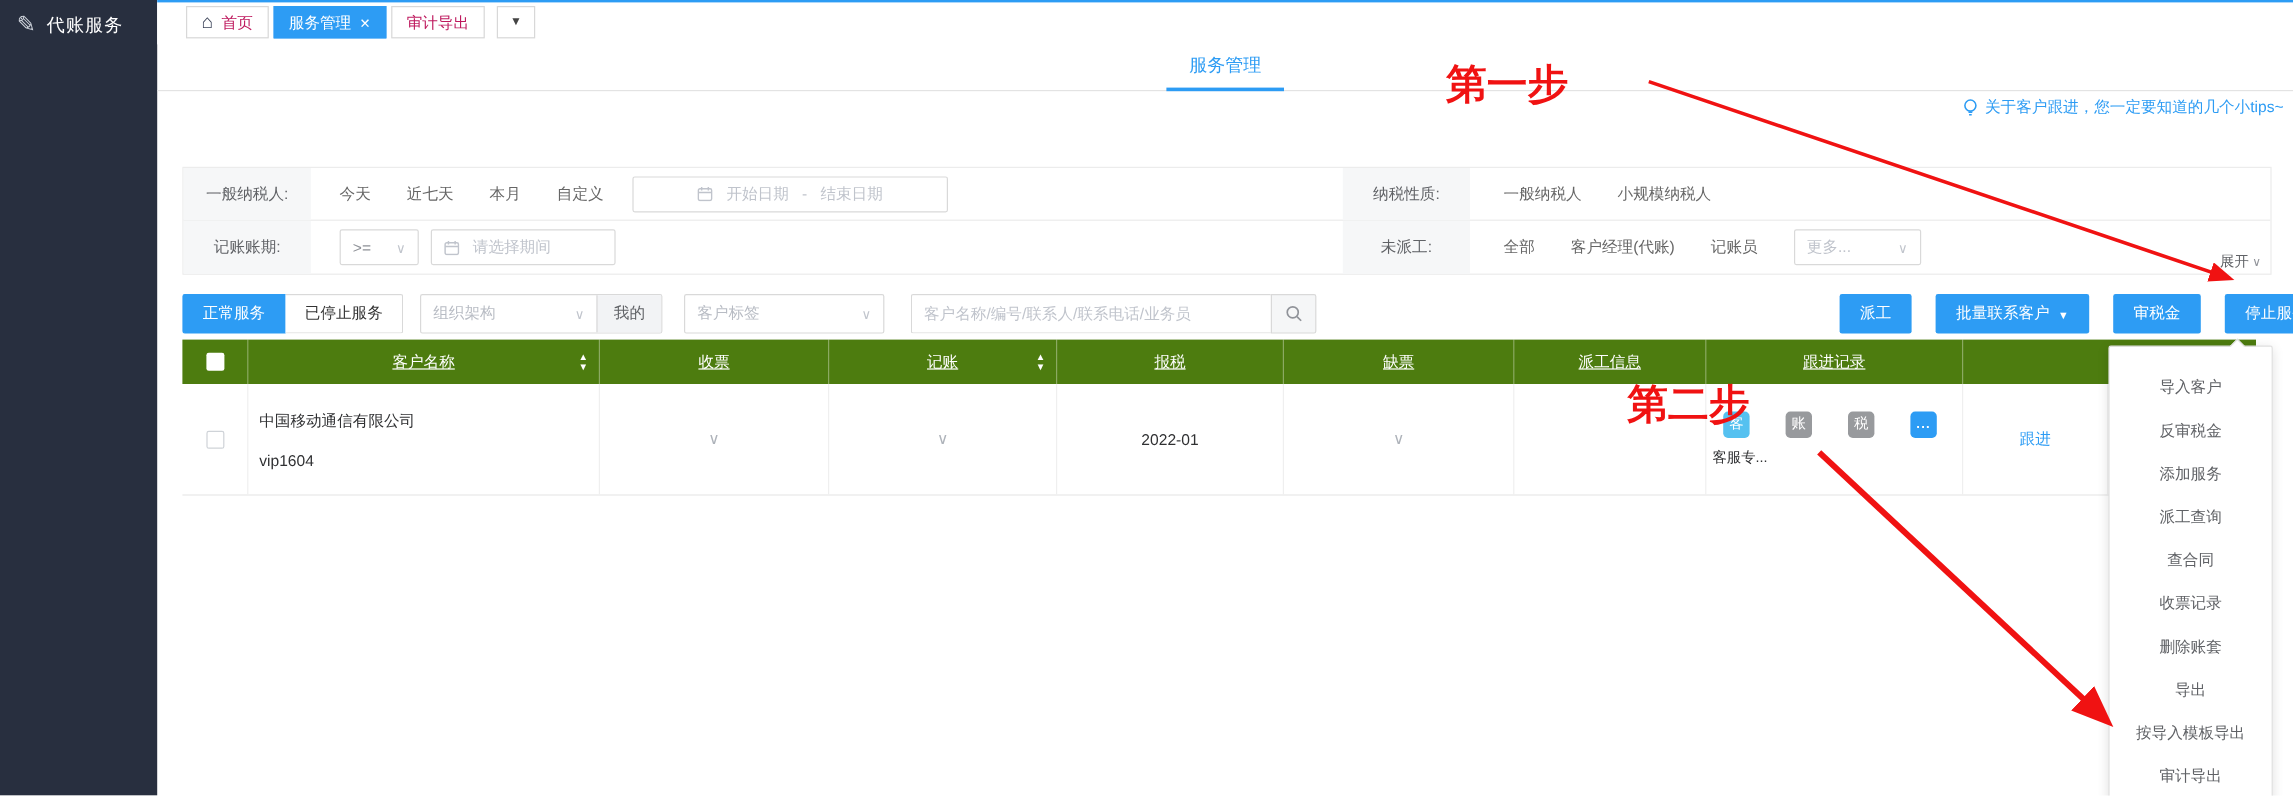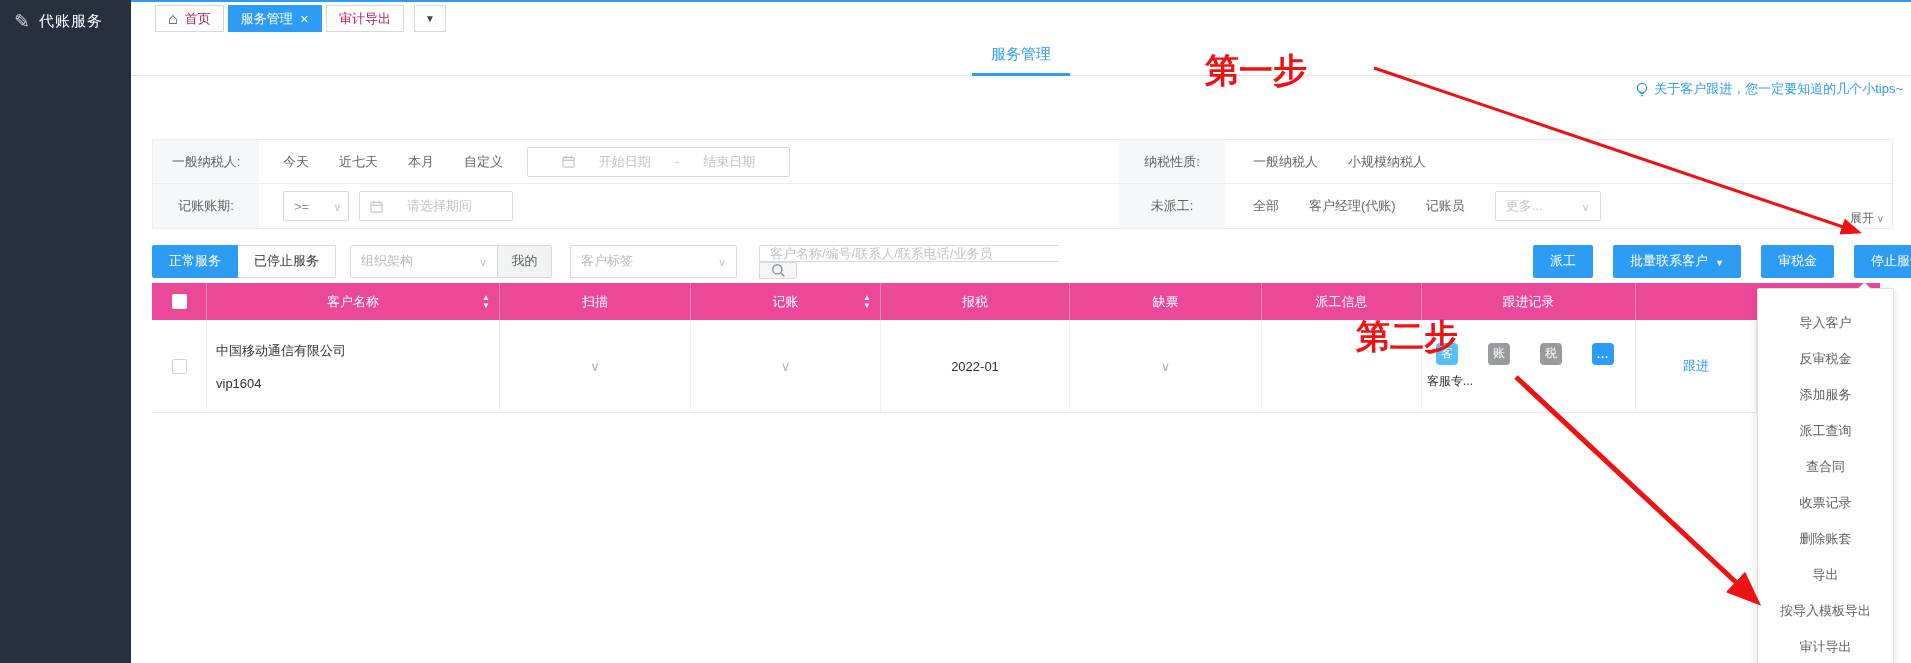--- a/index.html
+++ b/index.html
@@ -36,21 +36,21 @@
   
   .filter-panel { position:absolute; left:152px; top:139px; width:1741px; height:90px;
                   border:1px solid #ececec; background:#fff; }
   .f-row { height:44px; display:flex; align-items:center; }
   .f-row.first { border-bottom:1px solid #ececec; }
   .f-left { width:966px; display:flex; align-items:center; height:100%; }
   .f-right { display:flex; align-items:center; height:100%; }
   .f-label { width:106px; height:100%; background:#f6f7f8; display:flex; align-items:center;
              justify-content:center; font-size:13px; color:#606266; }
   .f-opt { margin-left:30px; font-size:13px; color:#666; cursor:pointer; white-space:nowrap; }
-  .input-box { display:flex; align-items:center; gap:24px; border:1px solid #d9d9d9; border-radius:2px;
+  .input-box { display:flex; align-items:center; gap:11px; border:1px solid #d9d9d9; border-radius:2px;
                height:30px; background:#fff; font-size:13px; color:#c0c4cc; padding:0 10px; }
   .date-range { width:263px; margin-left:24px; justify-content:center; }
   .op-select { width:66px; margin-left:24px; justify-content:space-between; color:#909399; }
   .period-input { width:154px; margin-left:10px; }
   .more-select { width:106px; margin-left:30px; justify-content:space-between; }
   .sel-caret::before { content:"∨"; font-size:11px; color:#c0c4cc; }
   .expand-link { position:absolute; left:1850px; top:210px; font-size:12px; color:#606266; cursor:pointer; }
   .expand-link::after { content:" ∨"; font-size:10px; color:#909399; }
   
   .toolbar { position:absolute; left:152px; top:244px; width:1884px; height:34px;
@@ -60,35 +60,35 @@
   .seg-btn.active { background:#2d9cf4; border-color:#2d9cf4; color:#fff; border-radius:2px 0 0 2px; }
   .seg-btn.inactive { border-radius:0 2px 2px 0; border-left:none; }
   .org-group { display:flex; margin-left:14px; border:1px solid #d9d9d9; border-radius:2px; height:33px; }
   .org-select { width:146px; display:flex; align-items:center; justify-content:space-between;
                 padding:0 10px; font-size:13px; color:#b8bcc4; cursor:pointer;gap:41px; }
   .mine-btn { width:54px; border-left:1px solid #d9d9d9; background:#f2f3f5; color:#606266;
               font-size:13px; display:flex; align-items:center; justify-content:center; cursor:pointer; }
   .tag-select { width:167px; height:33px; margin-left:18px; border:1px solid #d9d9d9; border-radius:2px;
                 display:flex; align-items:center; justify-content:space-between; padding:0 10px;
                 font-size:13px; color:#b8bcc4; cursor:pointer; }
-  .search-group { display:flex; margin-left:22px; height:33px;flex-direction:column; }
+  .search-group { display:flex; margin-left:22px; height:33px; }
   .search-input { width:300px; height:33px; border:1px solid #d9d9d9; border-right:none;
                   border-radius:2px 0 0 2px; padding:0 10px; font-size:13px; color:#333; outline:none; }
   .search-input::placeholder { color:#c0c4cc; }
   .search-btn { width:38px; height:33px; border:1px solid #d9d9d9; background:#f5f6f7; border-radius:0 2px 2px 0;
                 display:flex; align-items:center; justify-content:center; cursor:pointer; }
   .right-actions { margin-left:auto; display:flex; gap:20px; }
   .action-btn { height:33px; padding:0 17px; background:#2d9cf4; border:none; border-radius:2px;
                 color:#fff; font-size:13px; cursor:pointer; display:flex; align-items:center; gap:7px; }
   .btn-caret::before { content:"▼"; font-size:9px; color:#fff; }
   .action-more { margin-left:16px;flex-direction:column; }
   
   .grid-cols { display:grid; grid-template-columns:55px 293px 191px 190px 189px 192px 160px 214px 121px 1fr; }
   .table { position:absolute; left:152px; top:283px; width:1728px; }
-  .thead { height:37px; background:#ec4899; color:#fff; font-size:13px; }
+  .thead { height:37px; background:#4d7c0f; color:#fff; font-size:13px;text-decoration:underline; }
   .th { display:flex; align-items:center; justify-content:center; position:relative;
         border-right:1px solid rgba(255,255,255,.35); cursor:default; }
   .th:last-child { border-right:none; }
   .sort { position:absolute; right:9px; display:flex; flex-direction:column; gap:2px;
           font-size:8px; line-height:6px; color:#fff; cursor:pointer; }
   .trow { height:93px; border-bottom:1px solid #e8e8e8; background:#fff; font-size:13px; color:#303133; }
   .td { display:flex; align-items:center; justify-content:center; border-right:1px solid #efefef; }
   .td:last-child { border-right:none; }
   .td-name { flex-direction:column; align-items:flex-start; justify-content:center;
              gap:16px; padding-left:9px; }
@@ -261,21 +261,21 @@
     <div class="th">
       <div class="cb cb-head"></div>
     </div>
     <div class="th">
       <span>客户名称</span>
       <span class="sort">
           <span>▲</span>
           <span>▼</span>
         </span>
     </div>
-    <div class="th">扫描</div>
+    <div class="th">收票</div>
     <div class="th">
       <span>记账</span>
       <span class="sort">
           <span>▲</span>
           <span>▼</span>
         </span>
     </div>
     <div class="th">报税</div>
     <div class="th">缺票</div>
     <div class="th">派工信息</div>

